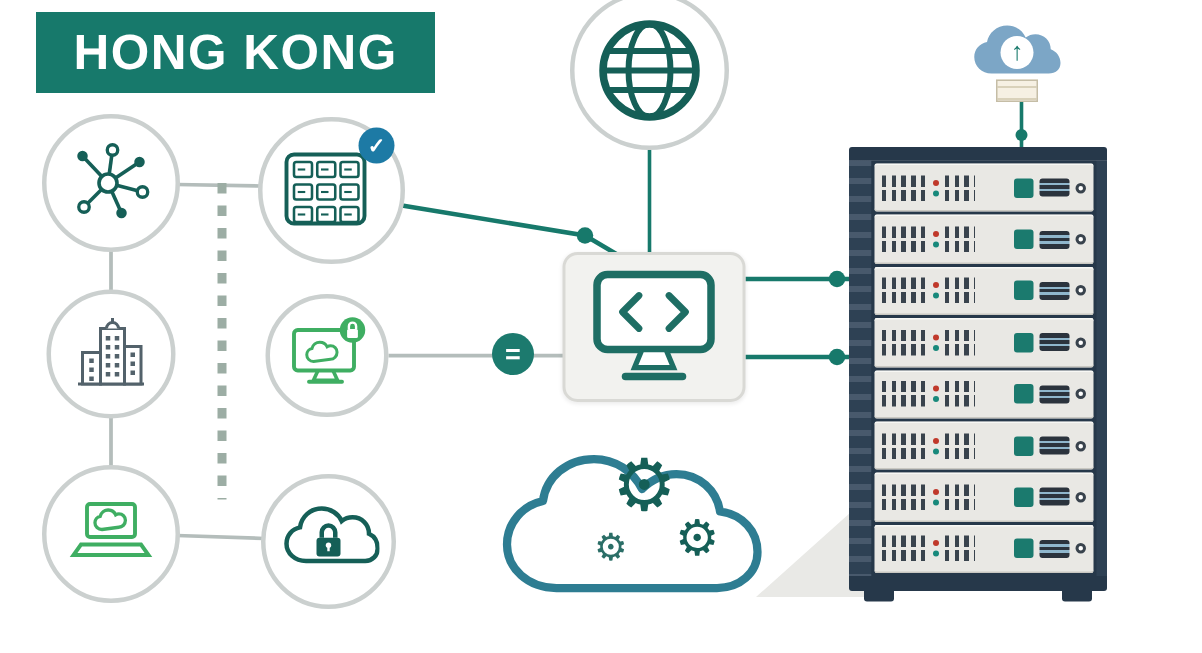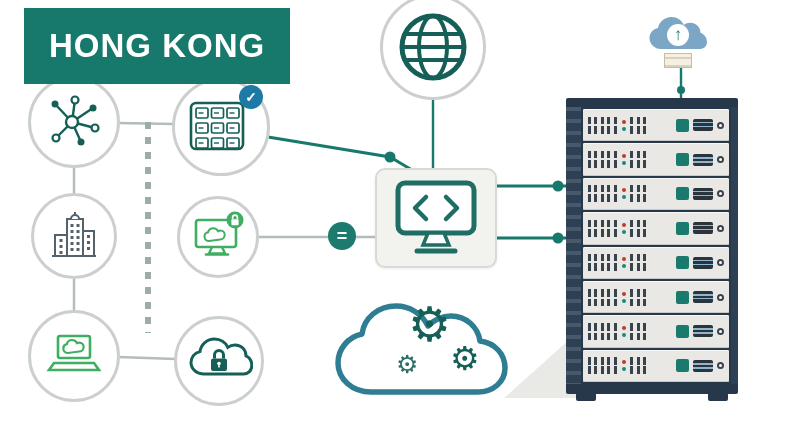--- a/index.html
+++ b/index.html
@@ -1,20 +1,20 @@
 <!DOCTYPE html>
 <html><head>
 <meta charset="utf-8">
 <style>
   html,body{margin:0;padding:0;background:#fff;font-family:"Liberation Sans",sans-serif;}
   .canvas{position:relative;width:801px;height:435px;background:#fff;overflow:hidden;}
 
   
   .banner{position:absolute;left:24px;top:8px;height:54px;background:#17796b;color:#fff;
-          display:flex;align-items:center;padding:11px 25px;z-index:3;}
+          display:flex;align-items:center;padding:0 25px;z-index:3;}
   .banner span{font-size:33px;font-weight:bold;letter-spacing:1px;white-space:nowrap;}
 
   
   .connectors{position:absolute;left:0;top:0;width:801px;height:435px;z-index:1;pointer-events:none;}
   .lg{stroke:#b4bdbb;stroke-width:2.5;fill:none;}
   .lt{stroke:#17796b;stroke-width:3;fill:none;}
   .ltthin{stroke:#17796b;stroke-width:2.4;fill:none;}
   .dash{stroke:#9cada4;stroke-width:6;stroke-dasharray:7 8;fill:none;}
   .dot{fill:#17796b;}
 

